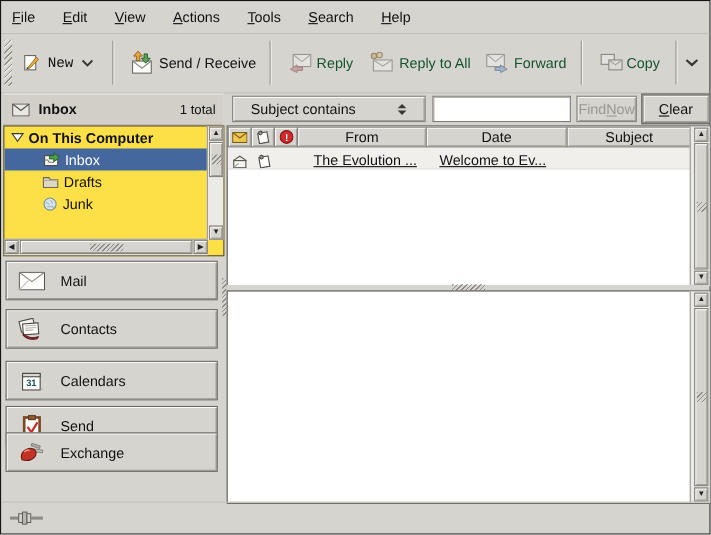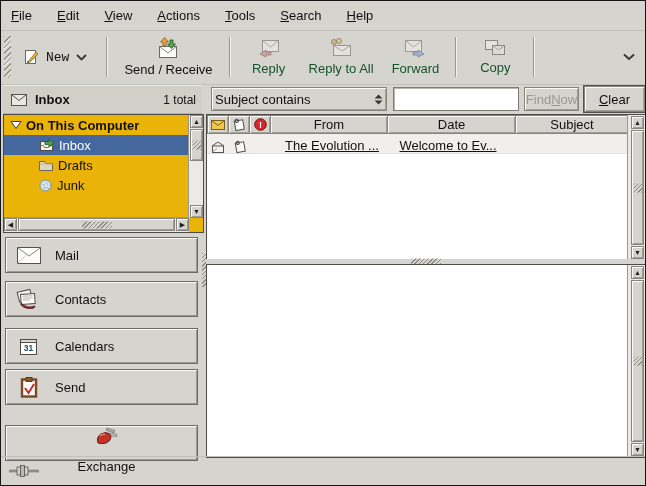--- a/index.html
+++ b/index.html
@@ -19,34 +19,34 @@
   .menubar{position:absolute;left:0;top:0;width:100%;height:29px;
     display:flex;align-items:center;gap:25px;padding-left:10px;
     border-bottom:1px solid #c2c0bb;}
   .menu-item{cursor:default;}
   
   .toolbar{position:absolute;left:0;top:29px;width:100%;height:54px;
     display:flex;align-items:center;border-bottom:1px solid #c2c0bb;}
   .tb-handle{width:7px;height:42px;margin-left:3px;
     background:repeating-linear-gradient(135deg,#928f89 0 1px,#e9e7e3 1px 2px,#d6d4cf 2px 4px);}
   .tb-sep{width:0;height:40px;border-left:1px solid #9a978f;border-right:1px solid #f4f2ee;margin:0 7px;}
-  .tb-btn{display:flex;flex-direction:column;align-items:center;justify-content:center;
+  .tb-btn{display:flex;flex-direction:row;align-items:center;justify-content:center;
     gap:3px;padding:4px 9px;min-width:44px;}
   .tb-btn.inline{flex-direction:row;gap:7px;padding:4px 12px;font-family:Liberation Mono, monospace;}
   .tb-btn .lbl{white-space:nowrap;}
   .tb-btn.disabled .lbl{color:#14532d;}
   .tb-overflow{margin-left:auto;margin-right:10px;display:flex;align-items:center;}
   
   .folder-strip{position:absolute;left:2px;top:84px;width:201px;height:29px;
     background:#d2cfc9;border-top:1px solid #eceae6;border-bottom:1px solid #b5b2ab;
     display:flex;align-items:center;padding:0 8px;box-sizing:border-box;gap:8px;}
   .folder-strip .title{font-weight:bold;}
   .folder-strip .count{margin-left:auto;font-size:12px;}
   .tree{position:absolute;left:2px;top:113px;width:199px;height:117px;
-    background:#eab308;border:1px solid #4d4b47;text-align:center;}
+    background:#fde047;border:1px solid #4d4b47;text-align:center;}
   .tree-rows{position:absolute;left:0;top:0;right:14px;bottom:14px;overflow:hidden;}
   .tree-row{height:20px;display:flex;align-items:center;gap:4px;padding-left:6px;}
   .tree-row.root{font-weight:bold;}
   .tree-row.child{padding-left:34px;}
   .tree-row.selected{background:#44689e;color:#fff;}
   
   .vscroll{position:absolute;top:0;right:0;width:14px;background:#eceae7;border-left:1px solid #9a978f;}
   .hscroll{position:absolute;left:0;bottom:0;height:14px;background:#eceae7;border-top:1px solid #9a978f;}
   .sb-btn{position:absolute;width:13px;height:13px;background:#d6d4cf;
     border:1px solid #87847e;box-shadow:inset 1px 1px 0 #fafaf8, inset -1px -1px 0 #a39f98;
@@ -61,21 +61,21 @@
   
   .shortcut{position:absolute;left:4px;width:193px;height:36px;
     display:flex;align-items:center;gap:13px;padding-left:10px;box-sizing:border-box;
     background:#d6d4cf;border:1px solid #6e6b66;
     box-shadow:inset 1px 1px 0 #fafaf8, inset -1px -1px 0 #9b её;}
   .shortcut{box-shadow:inset 1px 1px 0 #fafaf8, inset -1px -1px 0 #9b9792;}
   .shortcut .ic{width:26px;display:flex;justify-content:center;}
   
   .searchbar{position:absolute;left:205px;top:84px;width:439px;height:29px;}
   .combo{position:absolute;left:5px;top:2px;width:176px;height:24px;
-    display:flex;align-items:center;padding:0 3px;box-sizing:border-box;}
+    display:flex;align-items:center;padding:0 16px;box-sizing:border-box;}
   .combo .arr{margin-left:auto;}
   .search-input{position:absolute;left:187px;top:2px;width:126px;height:24px;
     box-sizing:border-box;font-family:"Liberation Sans",sans-serif;font-size:13px;padding:2px 4px;outline:none;}
   .btn{display:flex;align-items:center;justify-content:center;box-sizing:border-box;}
   .btn-findnow{position:absolute;left:318px;top:2px;width:55px;height:24px;color:#9b988f;}
   .btn-clear{position:absolute;left:378px;top:1px;width:61px;height:26px;
     box-shadow:inset 1px 1px 0 #fafaf8, inset -1px -1px 0 #a39f98, 0 0 0 1px #55534f;}
   
   .msglist{position:absolute;left:205px;top:113px;width:439px;height:145px;
     background:#fff;border:1px solid #4d4b47;}
@@ -318,21 +318,21 @@
   <div class="shortcut" style="top:368px;">
     <span class="ic">
       <svg width="18" height="21" viewBox="0 0 18 21">
         <rect x="2" y="2.5" width="14" height="17" fill="#fdfdfb" stroke="#7a4a25" stroke-width="2.4"></rect>
         <rect x="6" y="0.5" width="6" height="4" fill="#8a5a30" stroke="#5c3a1c"></rect>
         <path d="M5 11 l3.5 5 5.5 -9" fill="none" stroke="#c92a2a" stroke-width="2"></path>
       </svg>
     </span>
     <span>Send</span>
   </div>
-  <div class="shortcut" style="top:424px;flex-direction:column;">
+  <div class="shortcut" style="top:392px;">
     <span class="ic">
       <svg width="24" height="20" viewBox="0 0 24 20">
         <rect x="12" y="2" width="8" height="2.4" fill="#b3b0aa" stroke="#6b6862" stroke-width="0.6" transform="rotate(18 12 2)"></rect>
         <rect x="13" y="7" width="9" height="2.4" fill="#c3c0ba" stroke="#6b6862" stroke-width="0.6" transform="rotate(8 13 7)"></rect>
         <path d="M3 17 q-2 -6 3 -9 q5 -3 8.5 0 q3 3 -0.5 7 q-4 4 -11 2 z" fill="#c23326" stroke="#6e150d" stroke-width="1"></path>
         <path d="M5 10 q2 -2.5 5 -1.5" fill="none" stroke="#e9897e" stroke-width="1.4"></path>
       </svg>
     </span>
     <span>Exchange</span>
   </div>

